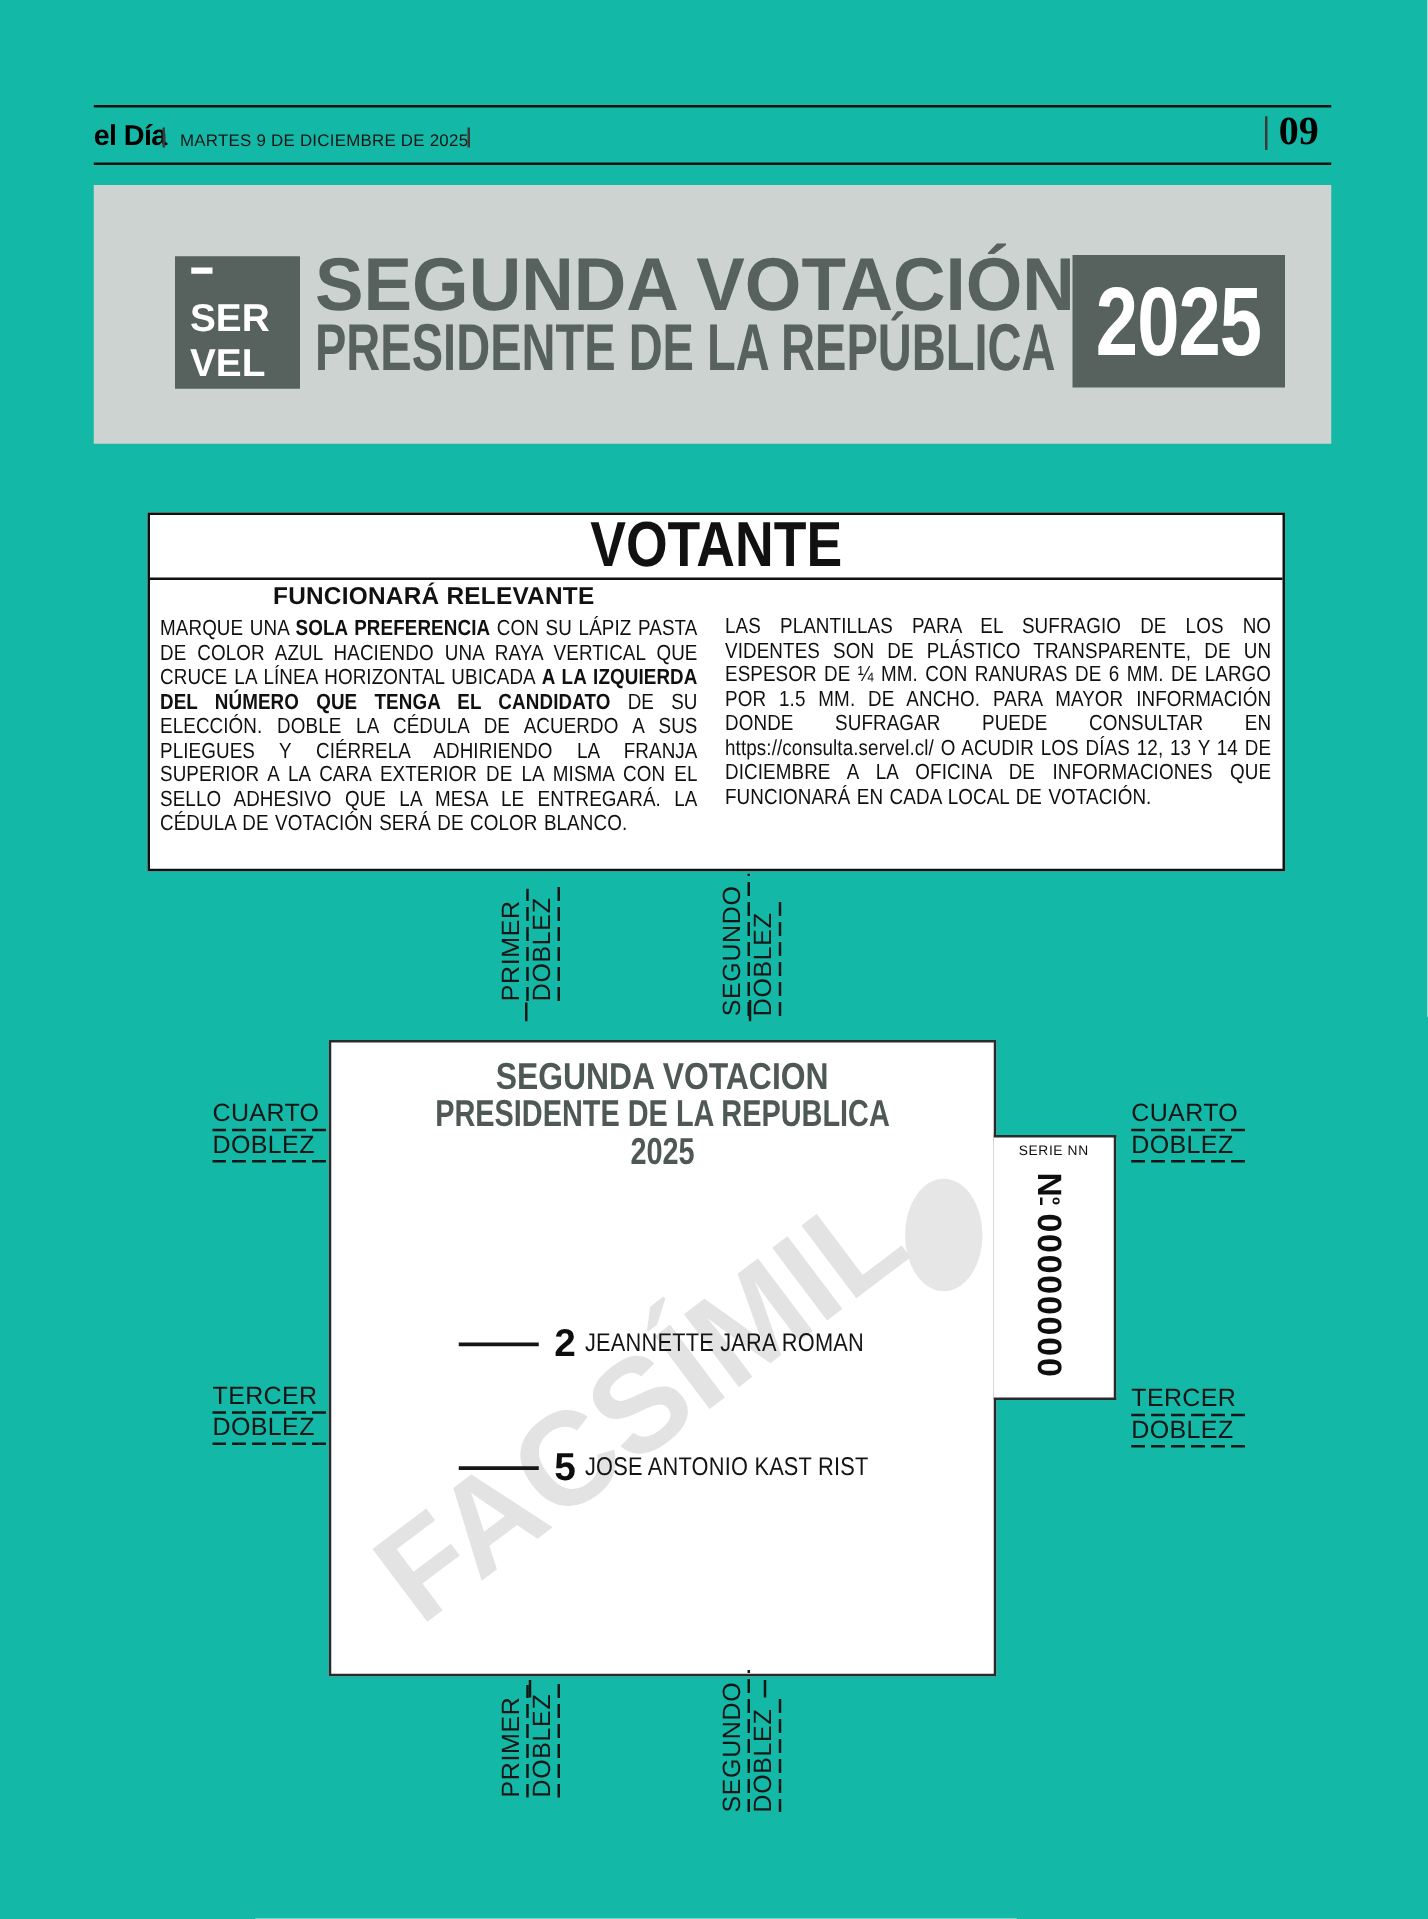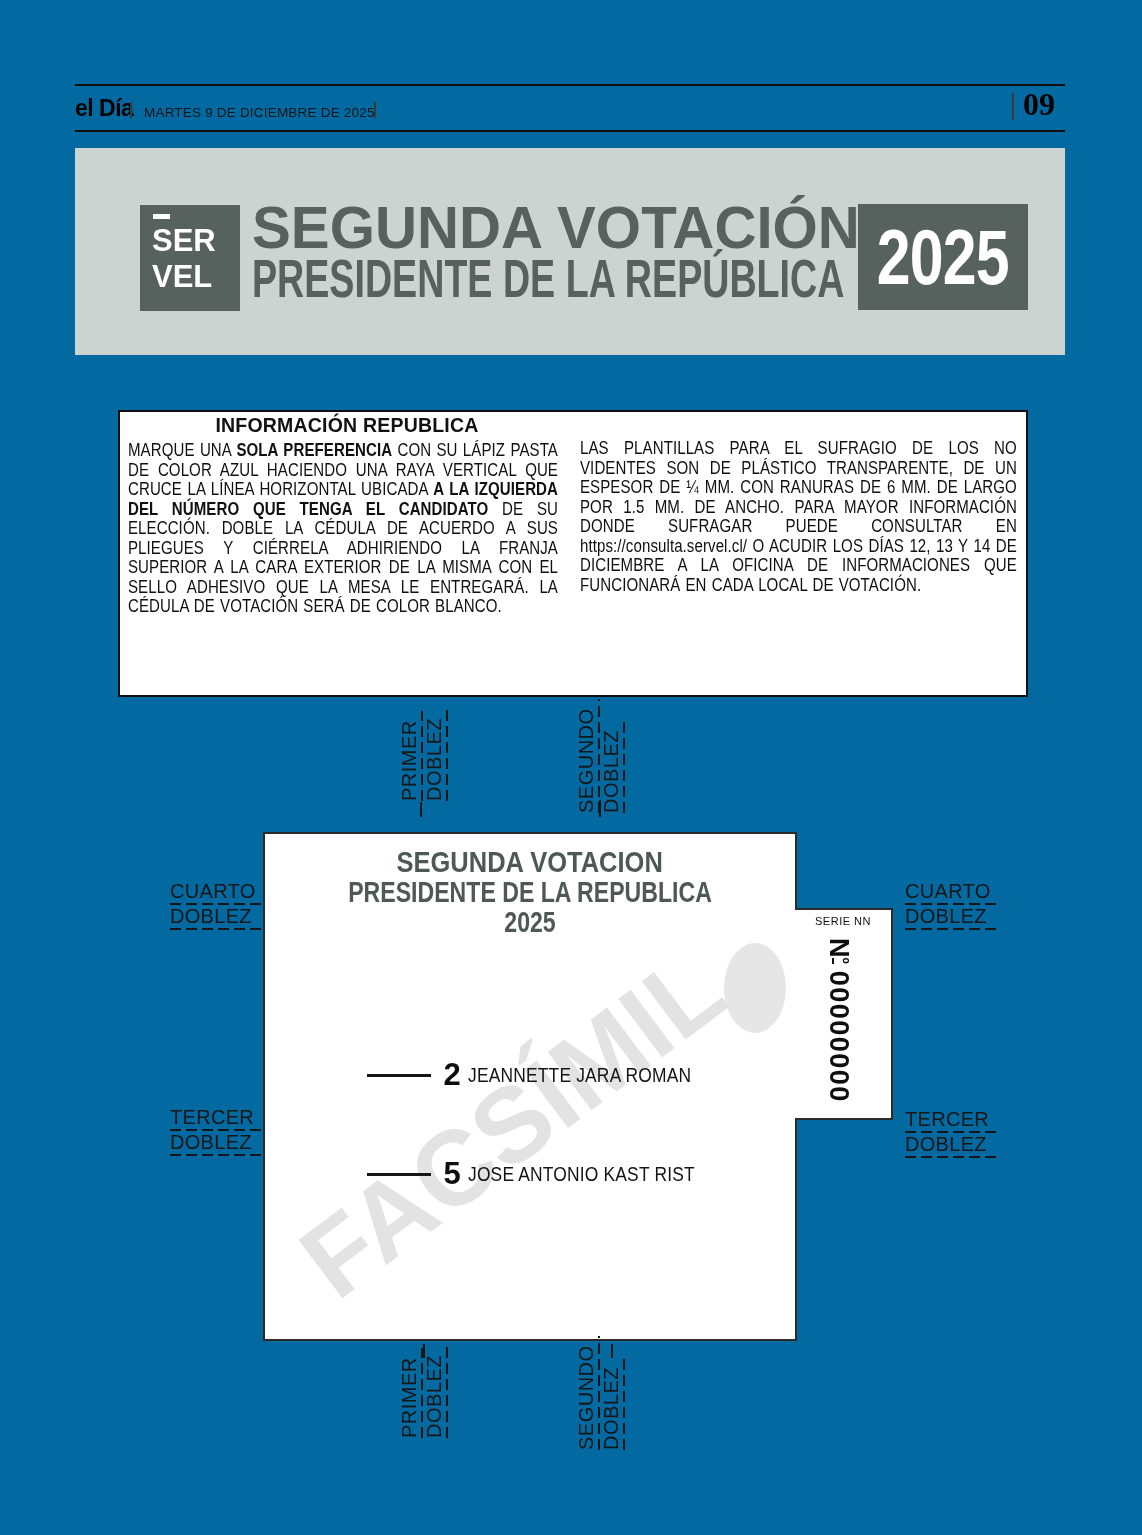--- a/index.html
+++ b/index.html
@@ -1,31 +1,31 @@
 <!DOCTYPE html>
 <html><head>
 <meta charset="utf-8">
 <style>
   html,body{margin:0;padding:0;background:#ffffff;}
-  .page{position:relative;width:1142px;height:1535px;background:#0369a1;overflow:hidden;
+  .page{position:relative;width:1142px;height:1535px;background:#14b8a6;overflow:hidden;
         font-family:"Liberation Sans",sans-serif;color:#111;}
 
   
   .rule{position:absolute;left:75px;width:990px;height:2px;background:#101010;}
   .brand{position:absolute;left:75px;top:95px;font-size:23px;font-weight:700;letter-spacing:-0.5px;color:#000;}
   .vbar{position:absolute;width:2px;background:#3a3a3a;}
   .date-text{position:absolute;left:144px;top:105px;font-size:13.5px;letter-spacing:0.2px;color:#151515;}
   .page-number{position:absolute;left:1023px;top:86px;font-family:"Liberation Serif",serif;
                font-size:32px;font-weight:700;color:#000;}
 
   
   .banner{position:absolute;left:75px;top:148px;width:990px;height:207px;background:#cdd3d0;}
   .servel-box{position:absolute;left:65px;top:57px;width:100px;height:106px;background:#57615e;}
   .servel-dash{position:absolute;left:13px;top:9px;width:17px;height:5px;background:#fff;}
-  .servel-txt{position:absolute;left:12px;top:18px;color:#fff;font-weight:700;font-size:31px;line-height:36px;letter-spacing:0;}
+  .servel-txt{position:absolute;left:12px;top:32px;color:#fff;font-weight:700;font-size:31px;line-height:36px;letter-spacing:0;}
   .banner-t1{position:absolute;left:177px;top:54px;font-size:60px;line-height:52px;font-weight:700;color:#57615e;
              transform:scaleX(0.97);transform-origin:left center;white-space:nowrap;}
   .banner-t2{position:absolute;left:177px;top:106px;font-size:53px;line-height:50px;font-weight:700;color:#57615e;
              transform:scaleX(0.71);transform-origin:left center;white-space:nowrap;}
   .year-box{position:absolute;left:783px;top:56px;width:170px;height:106px;background:#57615e;
             display:flex;align-items:center;justify-content:center;}
   .year-box span{color:#fff;font-weight:700;font-size:78px;transform:scaleX(0.78);letter-spacing:-1px;}
 
   
   .notice{position:absolute;left:118px;top:410px;width:910px;height:287px;border:2px solid #101010;box-sizing:border-box;background:#fff;}
@@ -102,23 +102,26 @@
       </div>
     </div>
     <div class="banner-t1">SEGUNDA VOTACIÓN</div>
     <div class="banner-t2">PRESIDENTE DE LA REPÚBLICA</div>
     <div class="year-box">
       <span>2025</span>
     </div>
   </div>
 
   <div class="notice">
+    <div class="notice-title">
+      <span>VOTANTE</span>
+    </div>
     <div class="notice-body">
       <div class="col-left">
-        <div class="info-h">INFORMACIÓN REPUBLICA</div>
+        <div class="info-h">FUNCIONARÁ RELEVANTE</div>
         <div class="para"><span>MARQUE UNA </span><span style="font-weight: 700;">SOLA PREFERENCIA</span><span> CON SU LÁPIZ PASTA DE COLOR AZUL HACIENDO UNA RAYA VERTICAL QUE CRUCE LA LÍNEA HORIZONTAL UBICADA </span><span style="font-weight: 700;">A LA IZQUIERDA DEL NÚMERO QUE TENGA EL CANDIDATO</span><span> DE SU ELECCIÓN. DOBLE LA CÉDULA DE ACUERDO A SUS PLIEGUES Y CIÉRRELA ADHIRIENDO LA FRANJA SUPERIOR A LA CARA EXTERIOR DE LA MISMA CON EL SELLO ADHESIVO QUE LA MESA LE ENTREGARÁ. LA CÉDULA DE VOTACIÓN SERÁ DE COLOR BLANCO.</span></div>
       </div>
       <div class="col-right">
         <div class="para"><span>LAS PLANTILLAS PARA EL SUFRAGIO DE LOS NO VIDENTES SON DE PLÁSTICO TRANSPARENTE, DE UN ESPESOR DE ¼ MM. CON RANURAS DE 6 MM. DE LARGO POR 1.5 MM. DE ANCHO. PARA MAYOR INFORMACIÓN DONDE SUFRAGAR PUEDE CONSULTAR EN https://consulta.servel.cl/ O ACUDIR LOS DÍAS 12, 13 Y 14 DE DICIEMBRE A LA OFICINA DE INFORMACIONES  QUE FUNCIONARÁ EN CADA LOCAL DE VOTACIÓN.</span></div>
       </div>
     </div>
   </div>
 
   <div class="fold-rot" style="left:383px;top:739px;width:80px;height:44px;">
     <span class="fl-word">PRIMER</span>

